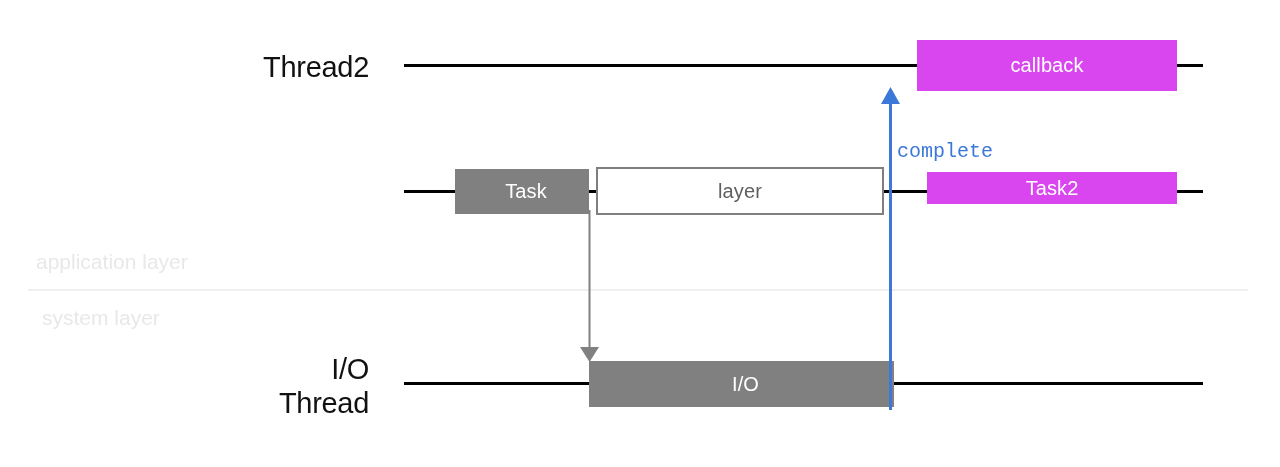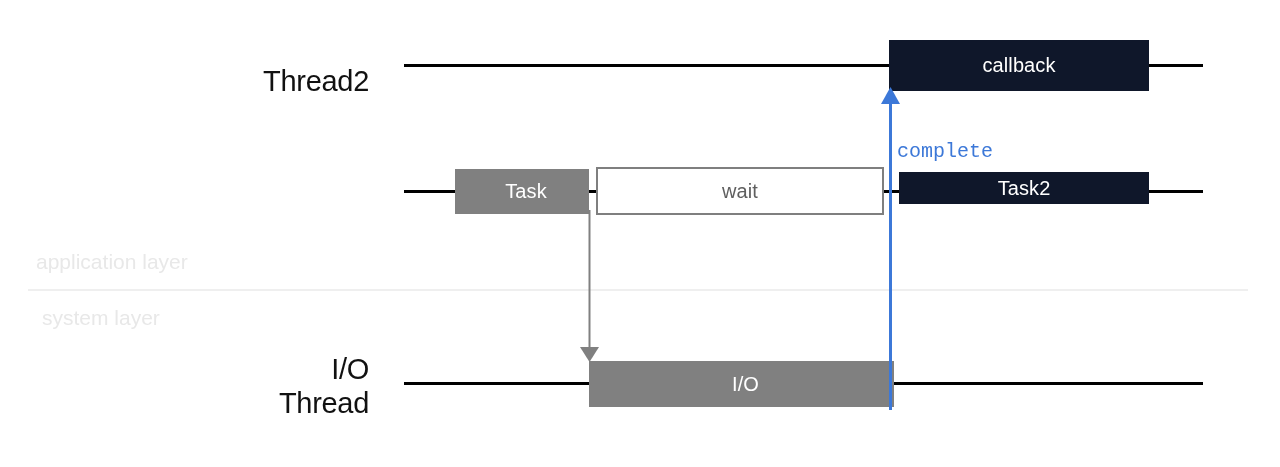--- a/index.html
+++ b/index.html
@@ -44,22 +44,23 @@
     justify-content: center;
     font-size: 20px;
     letter-spacing: 0.1px;
   }
   .box.gray {
     background: #808080;
     color: #ffffff;
     padding-left: 8px;
   }
   .box.blue {
-    background: #0f172a;
+    background: #d946ef;
     color: #ffffff;
+    margin-left: 28px;
   }
   .box.hollow {
     background: #ffffff;
     border: 2px solid #7f7f7f;
     color: #5f5f5f;
   }
 
   
   .layer-label {
     position: absolute;
@@ -93,37 +94,37 @@
 <body>
 
 <div id="canvas">
 
   <div class="layer-label" style="left:36px; top:250px;">application layer</div>
 
   <div class="layer-divider" style="left:28px; top:289px; width:1220px;"></div>
 
   <div class="layer-label" style="left:42px; top:306px;">system layer</div>
 
-  <div class="row-label" style="left:169px; top:50px; width:200px;margin-top:14px;">Thread2</div>
+  <div class="row-label" style="left:169px; top:50px; width:200px;">Thread2</div>
 
   <div class="lane-line" style="left:404px; top:64px; width:799px;"></div>
 
   <div class="box blue" style="left:889px; top:40px; width:260px; height:51px;">
     <span>callback</span>
   </div>
 
 
   <div class="lane-line" style="left:404px; top:190px; width:799px;"></div>
 
   <div class="box gray" style="left:455px; top:169px; width:134px; height:45px;">
     <span>Task</span>
   </div>
 
   <div class="box hollow" style="left:596px; top:167px; width:288px; height:48px;">
-    <span>wait</span>
+    <span>layer</span>
   </div>
 
   <div class="box blue" style="left:899px; top:172px; width:250px; height:32px;">
     <span>Task2</span>
   </div>
 
   <div class="row-label" style="left:169px; top:352px; width:200px;">I/O
 Thread</div>
 
   <div class="lane-line" style="left:404px; top:382px; width:799px;"></div>

